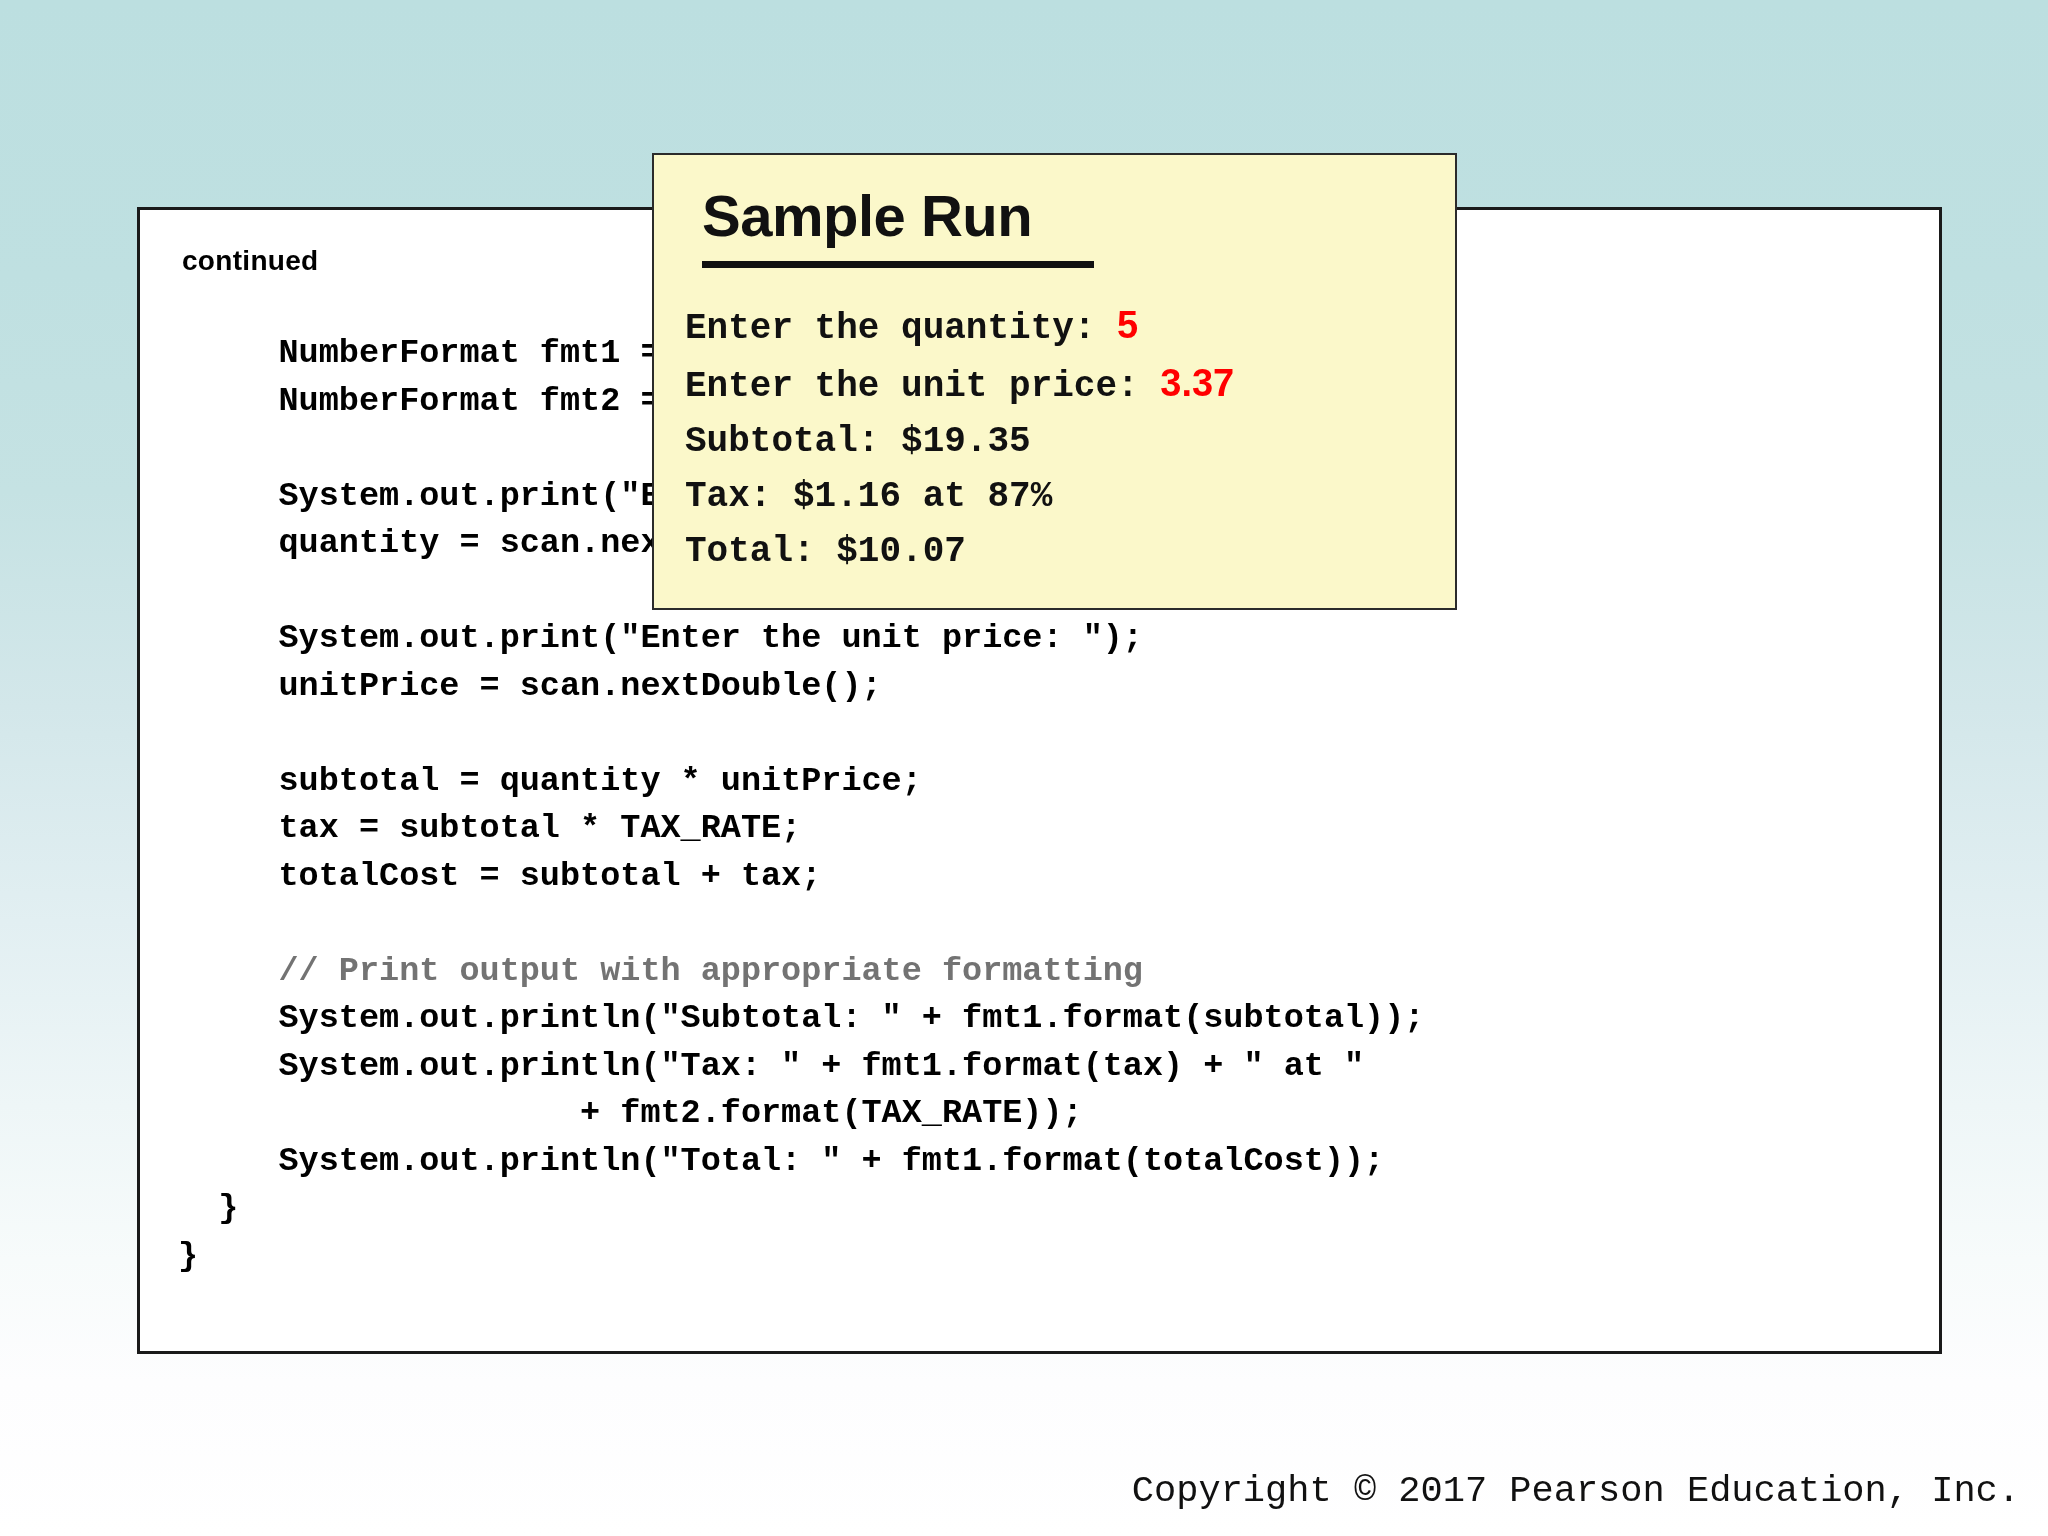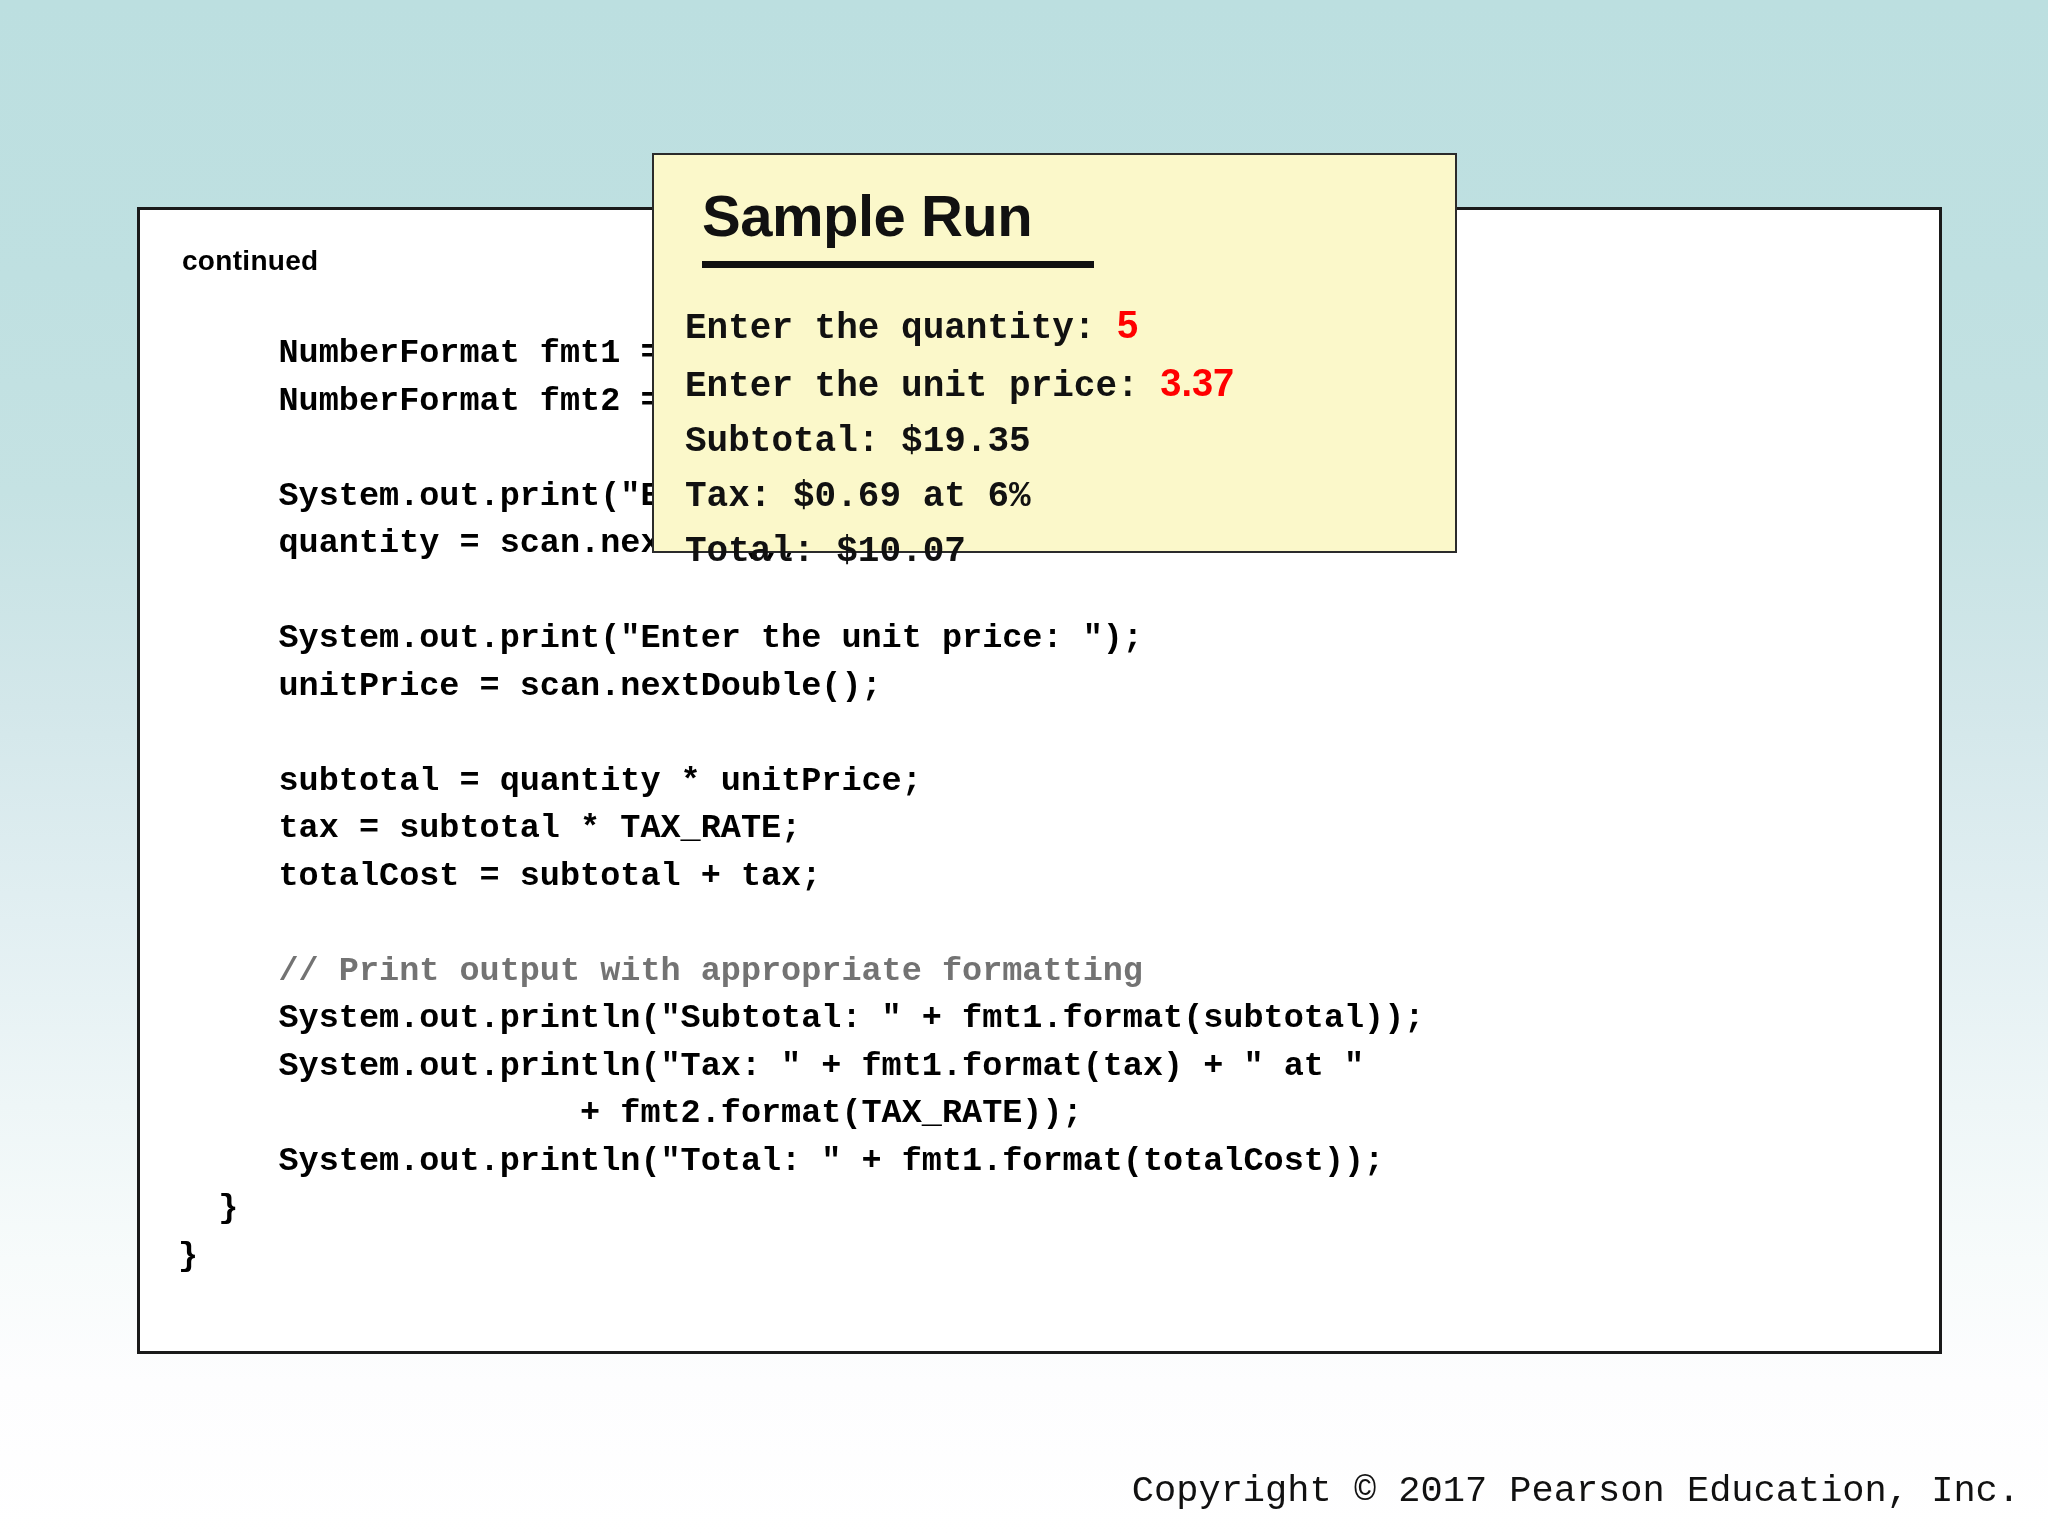--- a/index.html
+++ b/index.html
@@ -69,21 +69,21 @@
   #code-block .comment {
     color: #737373;
   }
 
   
   #sample-run-box {
     position: absolute;
     left: 652px;
     top: 153px;
     width: 805px;
-    height: 400px;
+    height: 457px;
     background: #fbf8ca;
     border: 2px solid #2b2b2b;
     box-sizing: border-box;
     padding: 0;
   }
   #sample-run-title {
     position: absolute;
     left: 48px;
     top: 31px;
     font-family: "Liberation Sans", sans-serif;
@@ -141,16 +141,16 @@
 
 <div id="slide-panel"></div>
 
 <div id="continued-label">continued</div>
 
 <div id="code-block"><div class="code-line">     NumberFormat fmt1 = NumberFormat.getCurrencyInstance();</div><div class="code-line">     NumberFormat fmt2 = NumberFormat.getPercentInstance();</div><div class="code-line">&nbsp;</div><div class="code-line">     System.out.print("Enter the quantity: ");</div><div class="code-line">     quantity = scan.nextInt();</div><div class="code-line">&nbsp;</div><div class="code-line">     System.out.print("Enter the unit price: ");</div><div class="code-line">     unitPrice = scan.nextDouble();</div><div class="code-line">&nbsp;</div><div class="code-line">     subtotal = quantity * unitPrice;</div><div class="code-line">     tax = subtotal * TAX_RATE;</div><div class="code-line">     totalCost = subtotal + tax;</div><div class="code-line">&nbsp;</div><div class="code-line comment">     // Print output with appropriate formatting</div><div class="code-line">     System.out.println("Subtotal: " + fmt1.format(subtotal));</div><div class="code-line">     System.out.println("Tax: " + fmt1.format(tax) + " at "</div><div class="code-line">                    + fmt2.format(TAX_RATE));</div><div class="code-line">     System.out.println("Total: " + fmt1.format(totalCost));</div><div class="code-line">  }</div><div class="code-line">}</div></div>
 
 <div id="sample-run-box">
   <div id="sample-run-title">Sample Run</div>
   <div id="sample-run-underline"></div>
-  <div id="sample-run-lines"><div class="srline"><span>Enter the quantity: </span><span class="input-value">5</span></div><div class="srline"><span>Enter the unit price: </span><span class="input-value">3.37</span></div><div class="srline"><span>Subtotal: $19.35</span></div><div class="srline"><span>Tax: $0.69 at 6%</span></div><div class="srline"><span>Total: $10.07</span></div></div>
+  <div id="sample-run-lines"><div class="srline"><span>Enter the quantity: </span><span class="input-value">5</span></div><div class="srline"><span>Enter the unit price: </span><span class="input-value">3.37</span></div><div class="srline"><span>Subtotal: $19.35</span></div><div class="srline"><span>Tax: $1.16 at 87%</span></div><div class="srline"><span>Total: $10.07</span></div></div>
 </div>
 
 <div id="copyright">Copyright © 2017 Pearson Education, Inc.</div>
 
 </body></html>

